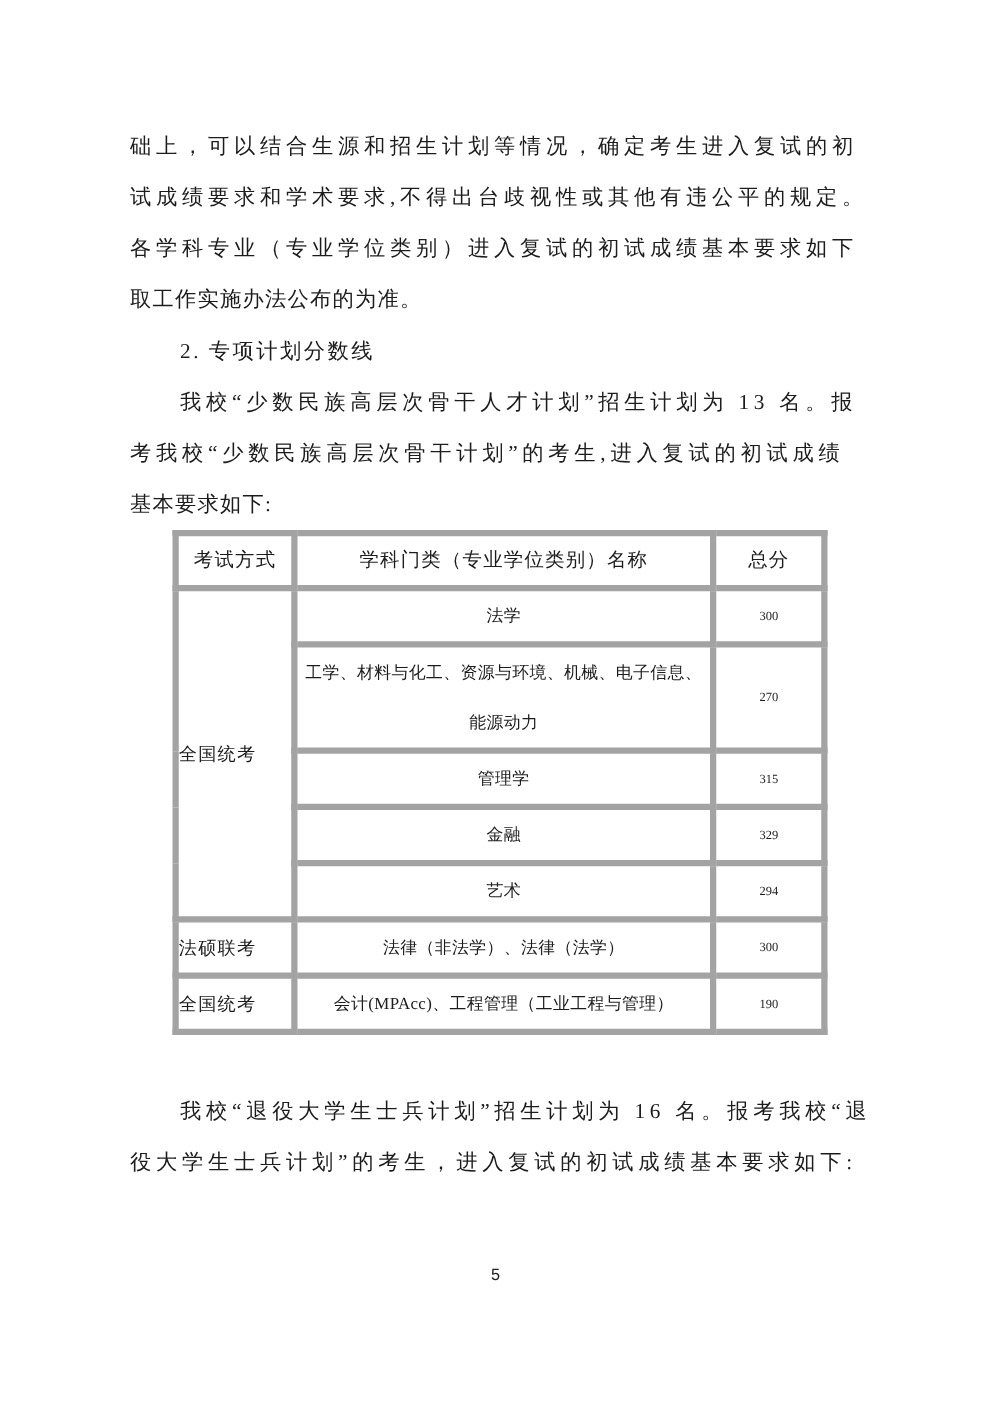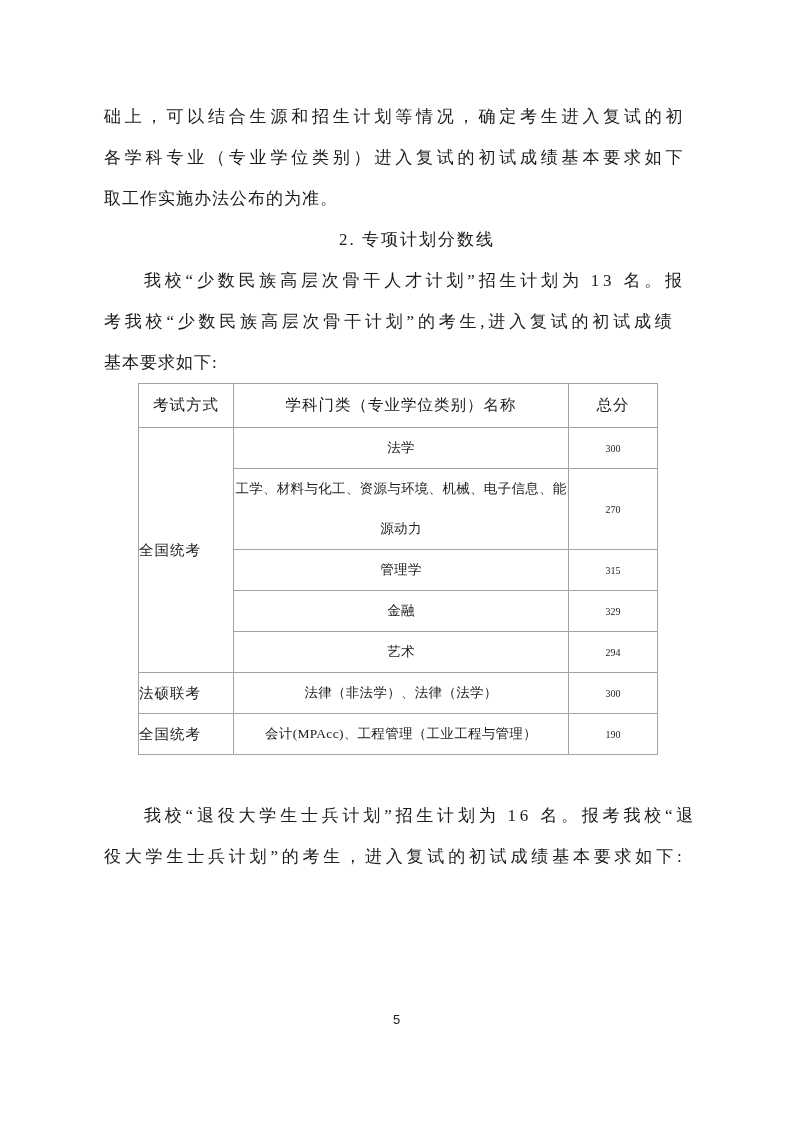--- a/index.html
+++ b/index.html
@@ -8,27 +8,27 @@
     font-family:"Liberation Serif","DejaVu Serif",serif;color:#1c1c1c;
     overflow:hidden;
   }
   .content{position:absolute;left:104px;top:96px;width:586px;}
   .line{
     height:41px;line-height:41px;white-space:nowrap;
     font-size:17px;letter-spacing:1px;
   }
   .line.stretch{letter-spacing:3.8px;}
   .line.indent{padding-left:40px;}
-  .line.heading{letter-spacing:2px;text-align:center;}
+  .line.heading{letter-spacing:2px;}
   table.scores{
     border-collapse:collapse;table-layout:fixed;
     width:519px;margin-left:34px;
   }
   table.scores td,table.scores th{
-    border:1px solid #a3a3a3;padding:0;vertical-align:middle;
+    border:5px solid #a3a3a3;padding:0;vertical-align:middle;
     font-weight:normal;
   }
   col.c1{width:95px;}
   col.c2{width:335px;}
   col.c3{width:89px;}
   tr.hrow{height:44px;}
   tr.row-1{height:40px;}
   tr.row-2{height:80px;}
   tr.row-3{height:41px;}
   tr.row-4{height:40px;}
@@ -46,20 +46,21 @@
   }
 </style>
 </head>
 <body>
 
 <div class="page">
   <div class="content">
 
     <div>
       <div class="line stretch">础上，可以结合生源和招生计划等情况，确定考生进入复试的初</div>
+      <div class="line stretch">试成绩要求和学术要求,不得出台歧视性或其他有违公平的规定。</div>
       <div class="line stretch">各学科专业（专业学位类别）进入复试的初试成绩基本要求如下</div>
       <div class="line">取工作实施办法公布的为准。</div>
     </div>
 
     <div>
       <div class="line indent heading">2. 专项计划分数线</div>
     </div>
 
     <div>
       <div class="line indent stretch">我校“少数民族高层次骨干人才计划”招生计划为 13 名。报</div>

